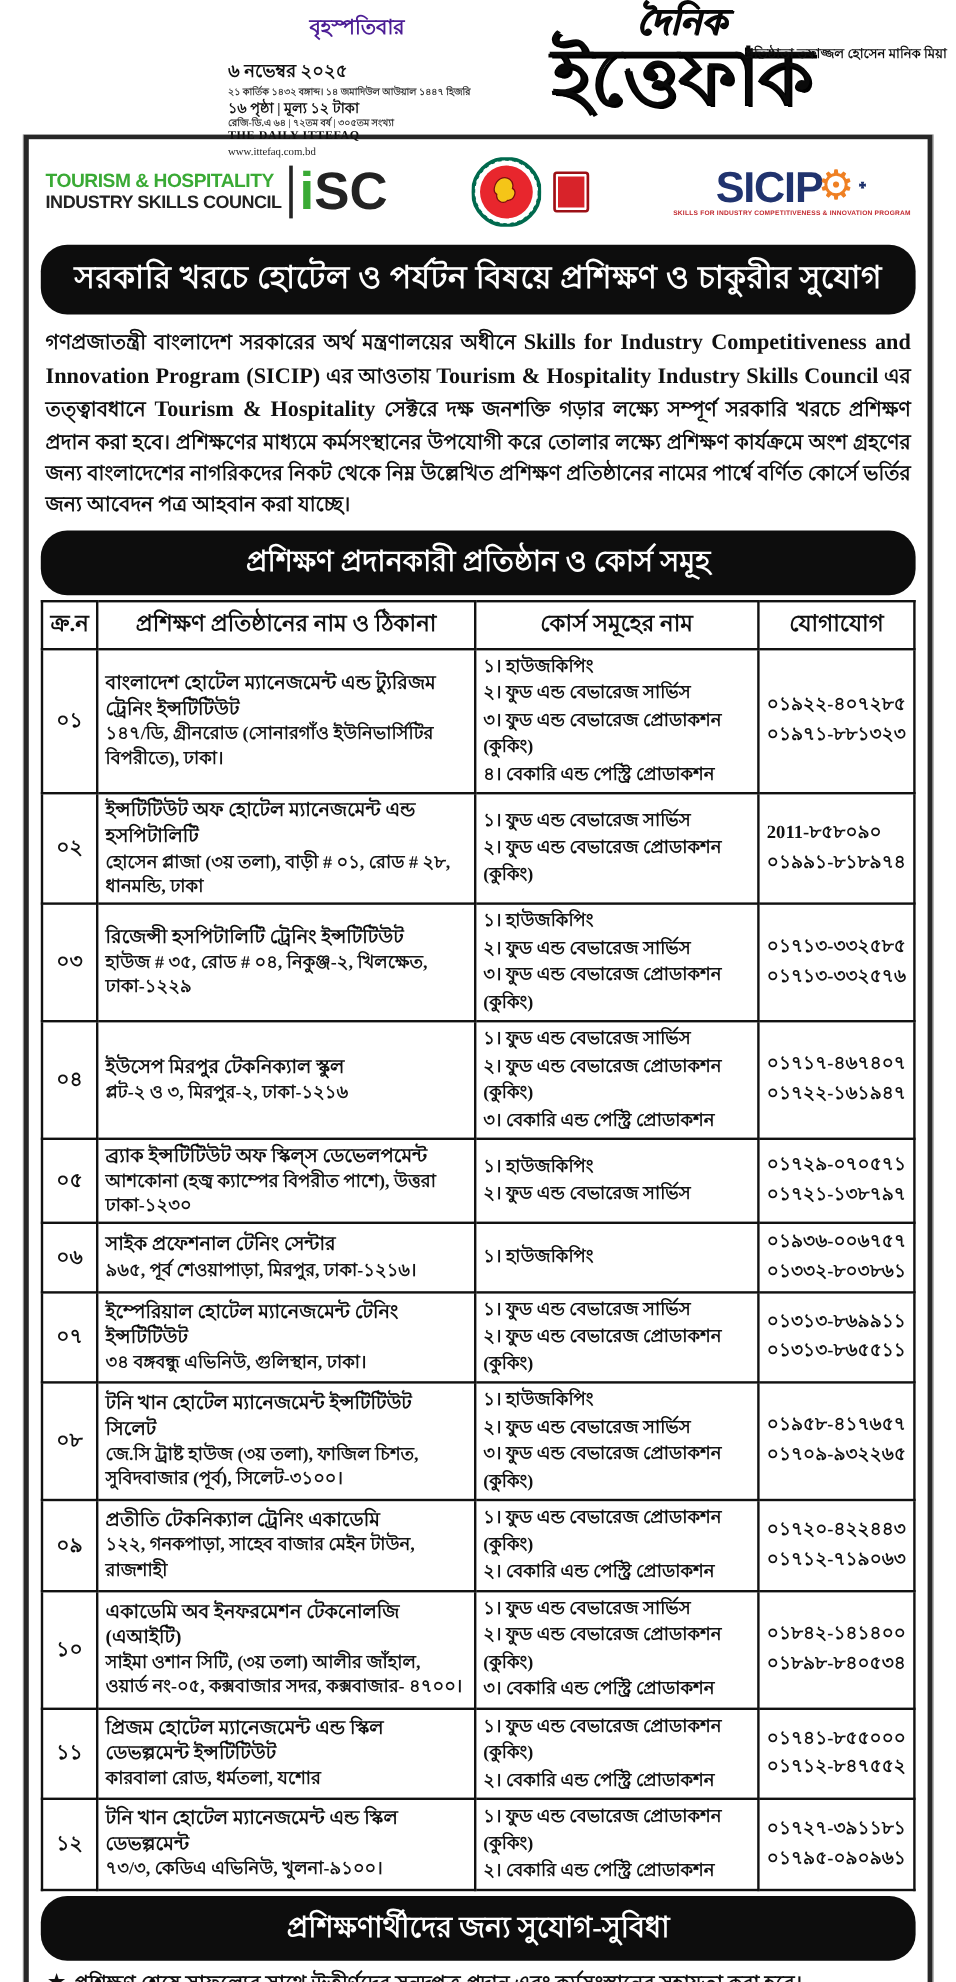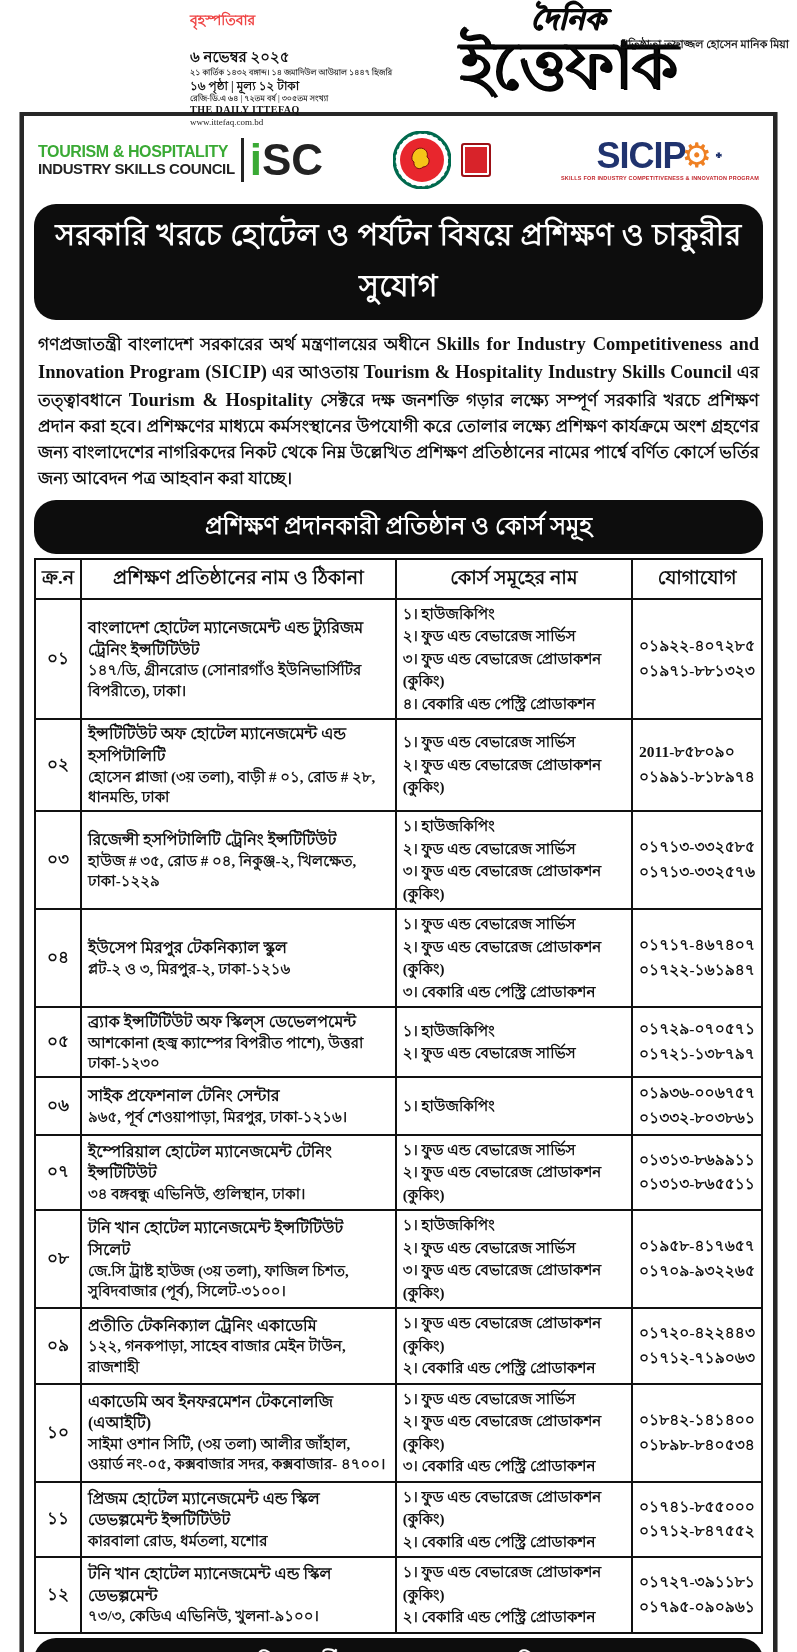--- a/index.html
+++ b/index.html
@@ -1,20 +1,20 @@
 <!DOCTYPE html>
 <html><head>
 <meta charset="utf-8">
 <style>
   html,body{margin:0;padding:0;background:#ffffff;}
   body{width:797px;height:1652px;font-family:"Liberation Serif","DejaVu Serif",serif;color:#111;overflow:hidden;}
   
   .np-header{position:relative;height:112px;background:#fff;}
   .date-block{position:absolute;left:190px;top:12px;width:215px;line-height:1.25;}
-  .weekday{color:#ef4444;font-weight:bold;font-size:14px;font-family:"Liberation Sans",sans-serif;}
+  .weekday{color:#4c1d95;font-weight:bold;font-size:17px;font-family:"Liberation Sans",sans-serif;text-align:center;}
   .date-bn{font-size:15px;font-weight:bold;margin-top:18px;}
   .cal-line{font-size:8px;font-weight:bold;color:#333;margin-top:2px;}
   .pages-price{font-size:12px;font-weight:bold;margin-top:1px;}
   .reg-line{font-size:8px;font-weight:bold;color:#333;}
   .eng-title{font-size:10px;font-weight:bold;letter-spacing:.5px;}
   .website{font-size:9px;color:#222;}
   .logo-block{position:absolute;left:375px;top:4px;width:385px;text-align:center;color:#0a0a0a;}
   .logo-top{font-size:30px;font-weight:900;line-height:1;text-shadow:1px 1px 0 #000;font-style:italic;}
   .logo-main{font-size:67px;font-weight:400;line-height:.95;letter-spacing:-2px;text-shadow:2px 2px 0 #000,-1px 1px 0 #000;}
   .founder{position:absolute;right:8px;top:36px;font-size:11px;font-weight:bold;}
@@ -32,21 +32,21 @@
   .seal-wrap{display:flex;align-items:center;gap:10px;}
   .red-mark{width:26px;height:30px;background:#d8232a;border:2px solid #9c1016;border-radius:3px;box-shadow:inset 0 0 0 2px #fff;}
   .sicip-lockup{display:flex;flex-direction:column;align-items:center;line-height:1;}
   .sicip-row{display:flex;align-items:center;}
   .sicip-text{font-family:"Liberation Sans",sans-serif;font-weight:900;font-size:36px;color:#20336e;letter-spacing:-1px;}
   .gear{color:#ef8023;font-size:34px;line-height:1;margin-left:-4px;}
   .spark{color:#20336e;font-weight:900;font-size:16px;margin-left:2px;}
   .sicip-tag{font-family:"Liberation Sans",sans-serif;color:#c1272d;font-size:5.5px;font-weight:bold;margin-top:2px;letter-spacing:.2px;}
   
   .black-bar{background:#0d0d0d;color:#fff;text-align:center;border-radius:22px;margin:4px 4px;padding:7px 6px;font-weight:bold;}
-  .title-bar{font-size:30px;letter-spacing:.5px;}
+  .title-bar{font-size:26px;letter-spacing:.5px;}
   .section-bar{font-size:24px;}
   
   .intro{padding:6px 8px 4px 8px;font-size:17px;font-weight:bold;line-height:1.52;text-align:justify;}
   .intro .en{font-family:"Liberation Serif",serif;font-size:18.5px;}
   
   table.courses{width:calc(100% - 8px);margin:4px 4px 2px 4px;border-collapse:collapse;}
   table.courses td,table.courses th{border:2px solid #111;vertical-align:middle;padding:3px 6px;}
   th.h{font-size:19px;font-weight:bold;text-align:center;padding:6px 4px;}
   .col-sl{width:6%;margin-left:32px;}.col-inst{width:44%;}.col-course{width:33%;}.col-contact{width:17%;}
   td.sl{text-align:center;font-weight:bold;font-size:17px;}

